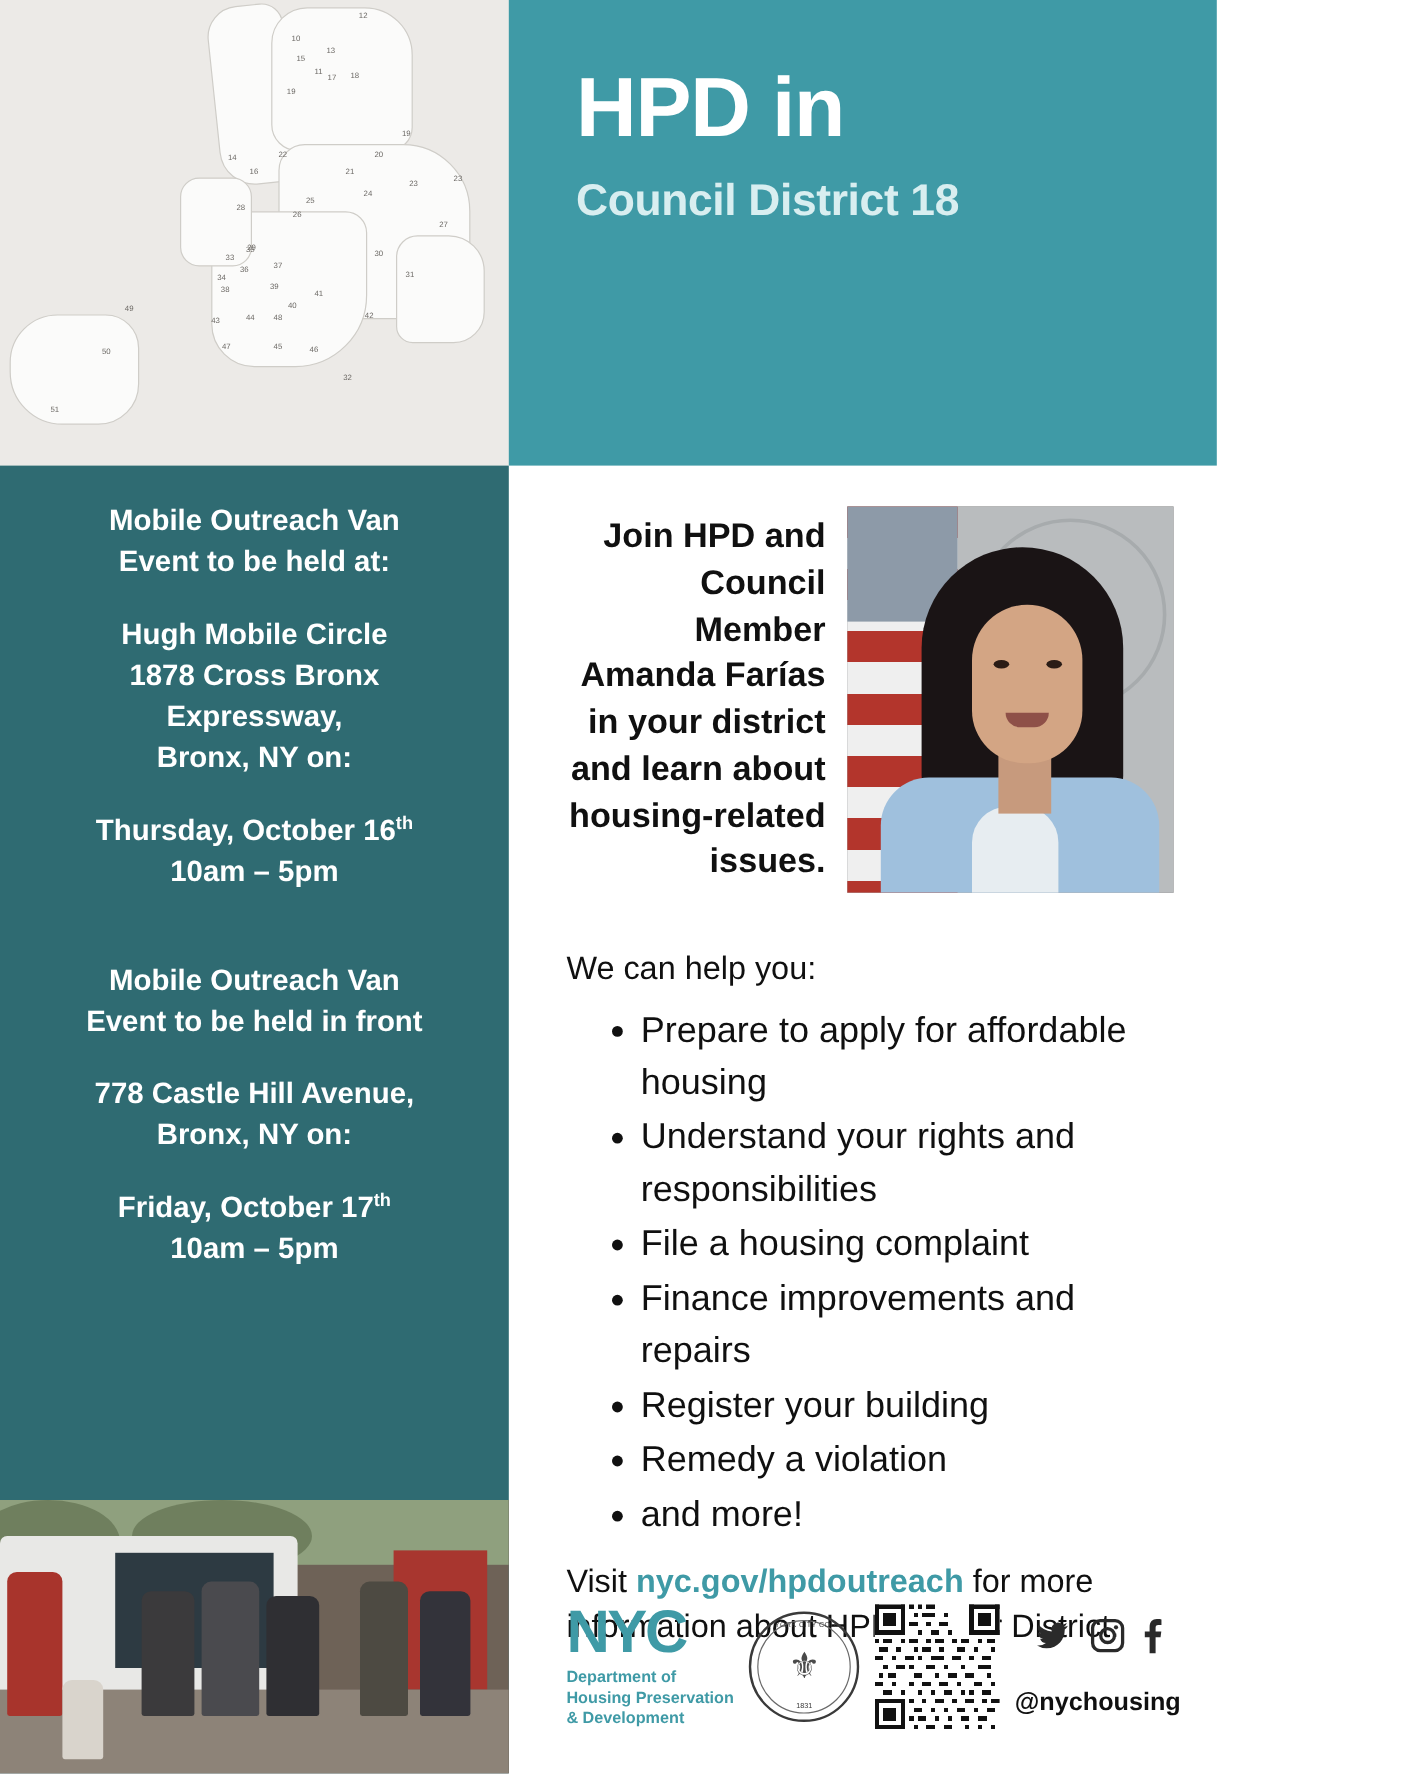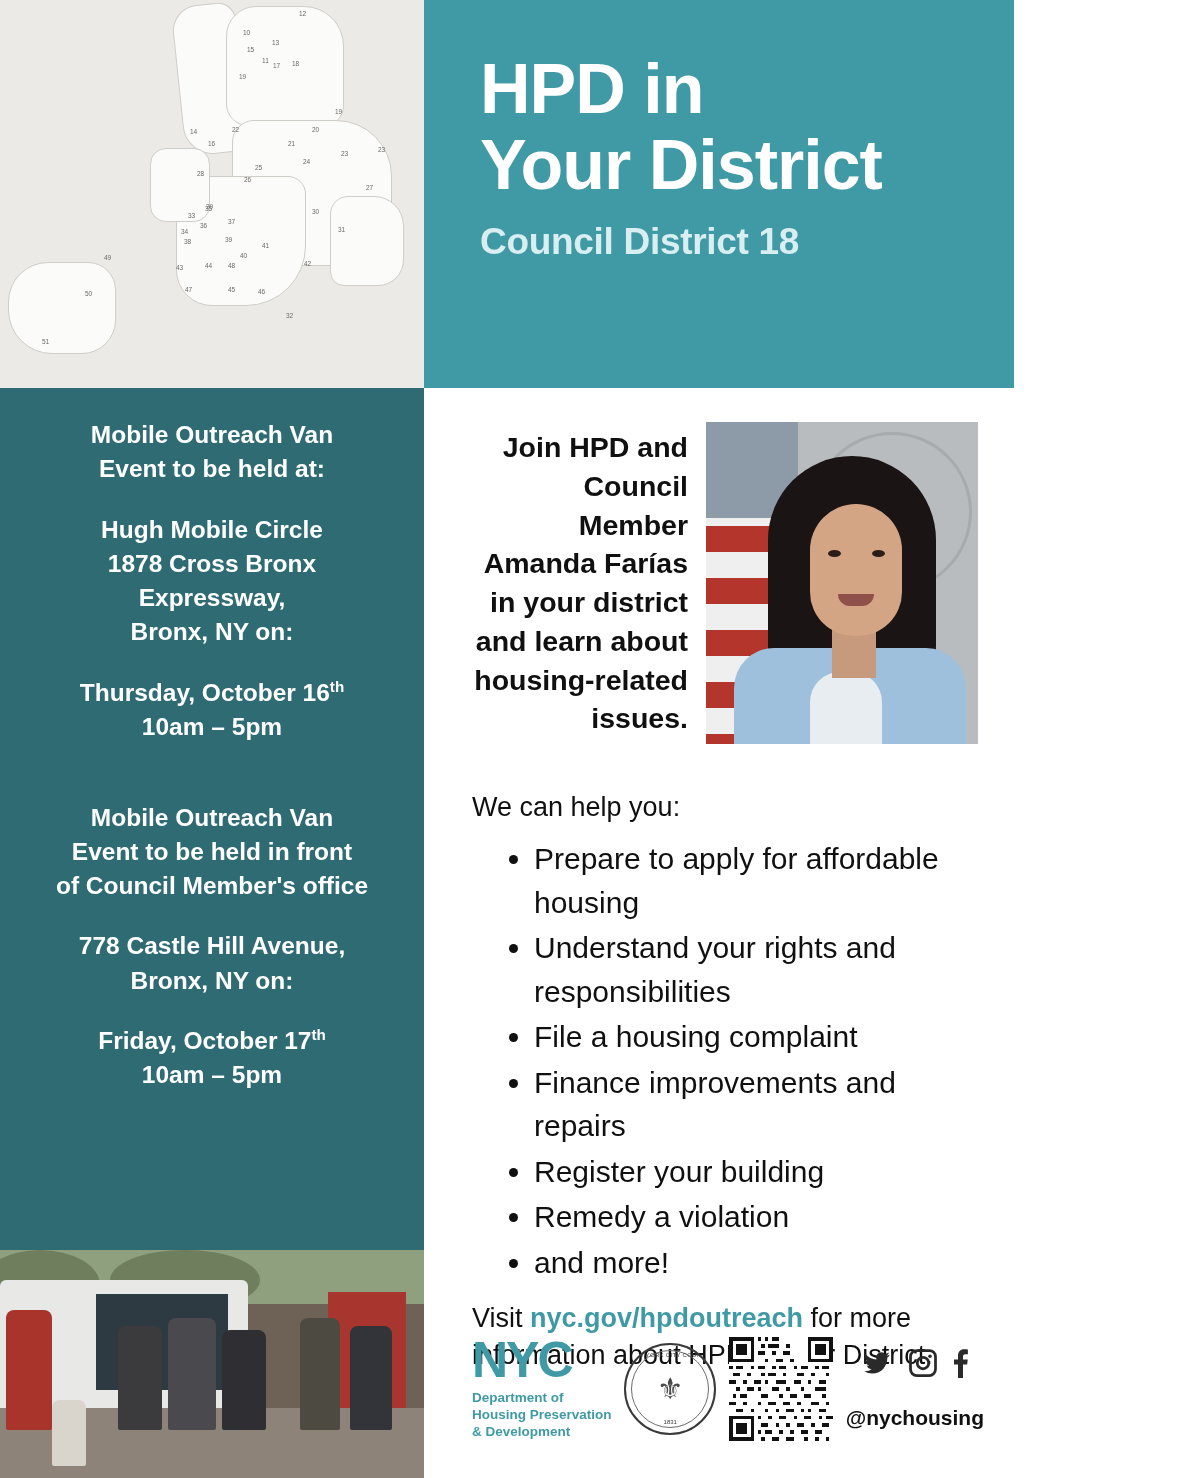--- a/index.html
+++ b/index.html
@@ -257,21 +257,20 @@
       <div class="mapnum" style="left:258px; top:288px;">46</div>
       <div class="mapnum" style="left:185px; top:286px;">47</div>
       <div class="mapnum" style="left:228px; top:262px;">48</div>
       <div class="mapnum" style="left:104px; top:254px;">49</div>
       <div class="mapnum" style="left:85px; top:290px;">50</div>
       <div class="mapnum" style="left:42px; top:338px;">51</div>
     </div>
 
     <div class="header-panel">
       <div class="title-line">HPD in</div>
-      <div class="title-line">Your District</div>
       <div class="subtitle">Council District 18</div>
     </div>
   </div>
 
   <div class="bottom-row">
 
     <div class="left-col">
       <div class="left-text">
 
         <div class="blk">
@@ -289,21 +288,20 @@
         <div class="blk">
           <div><span>Thursday, October 16</span><sup>th</sup></div>
           <div>10am – 5pm</div>
         </div>
 
         <div class="gap"></div>
 
         <div class="blk">
           <div>Mobile Outreach Van</div>
           <div>Event to be held in front</div>
-          <div>of Council Member's office</div>
         </div>
 
         <div class="blk">
           <div>778 Castle Hill Avenue,</div>
           <div>Bronx, NY on:</div>
         </div>
 
         <div class="blk">
           <div><span>Friday, October 17</span><sup>th</sup></div>
           <div>10am – 5pm</div>

